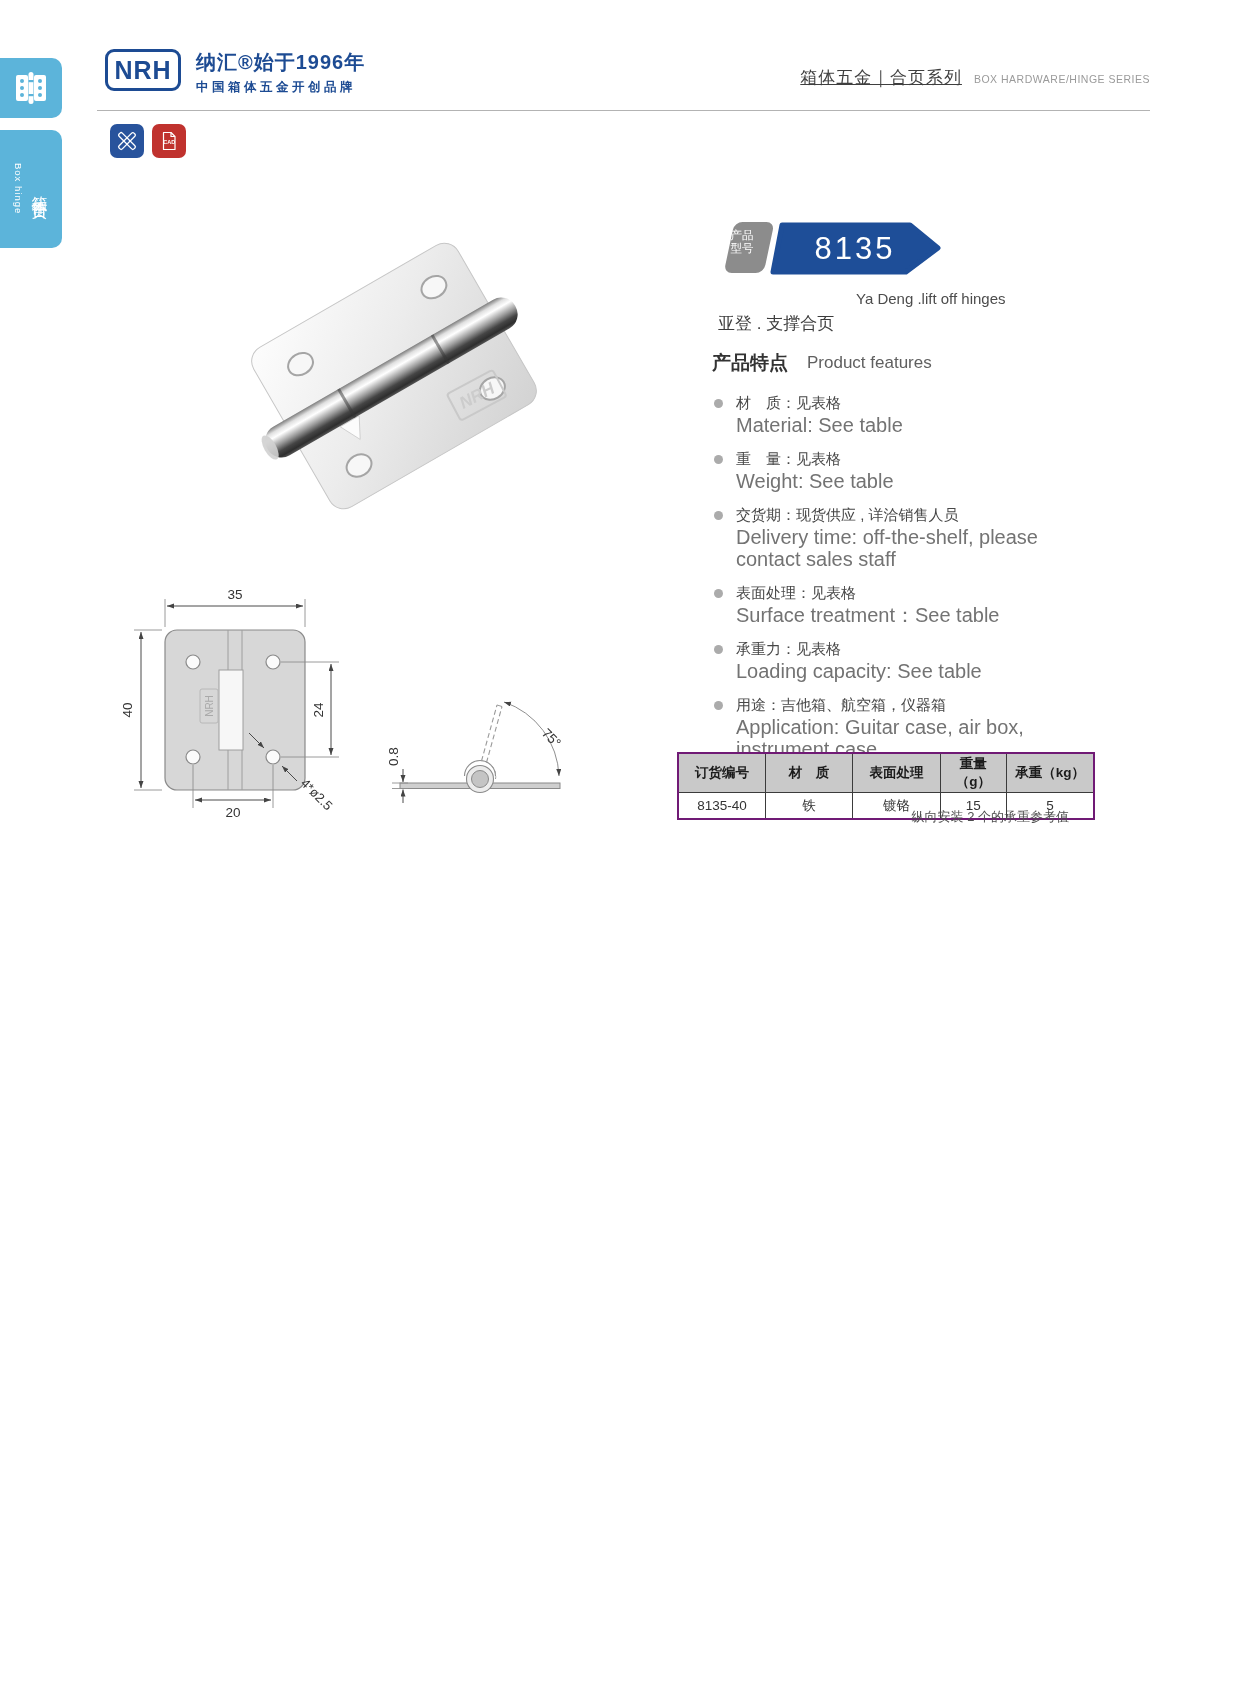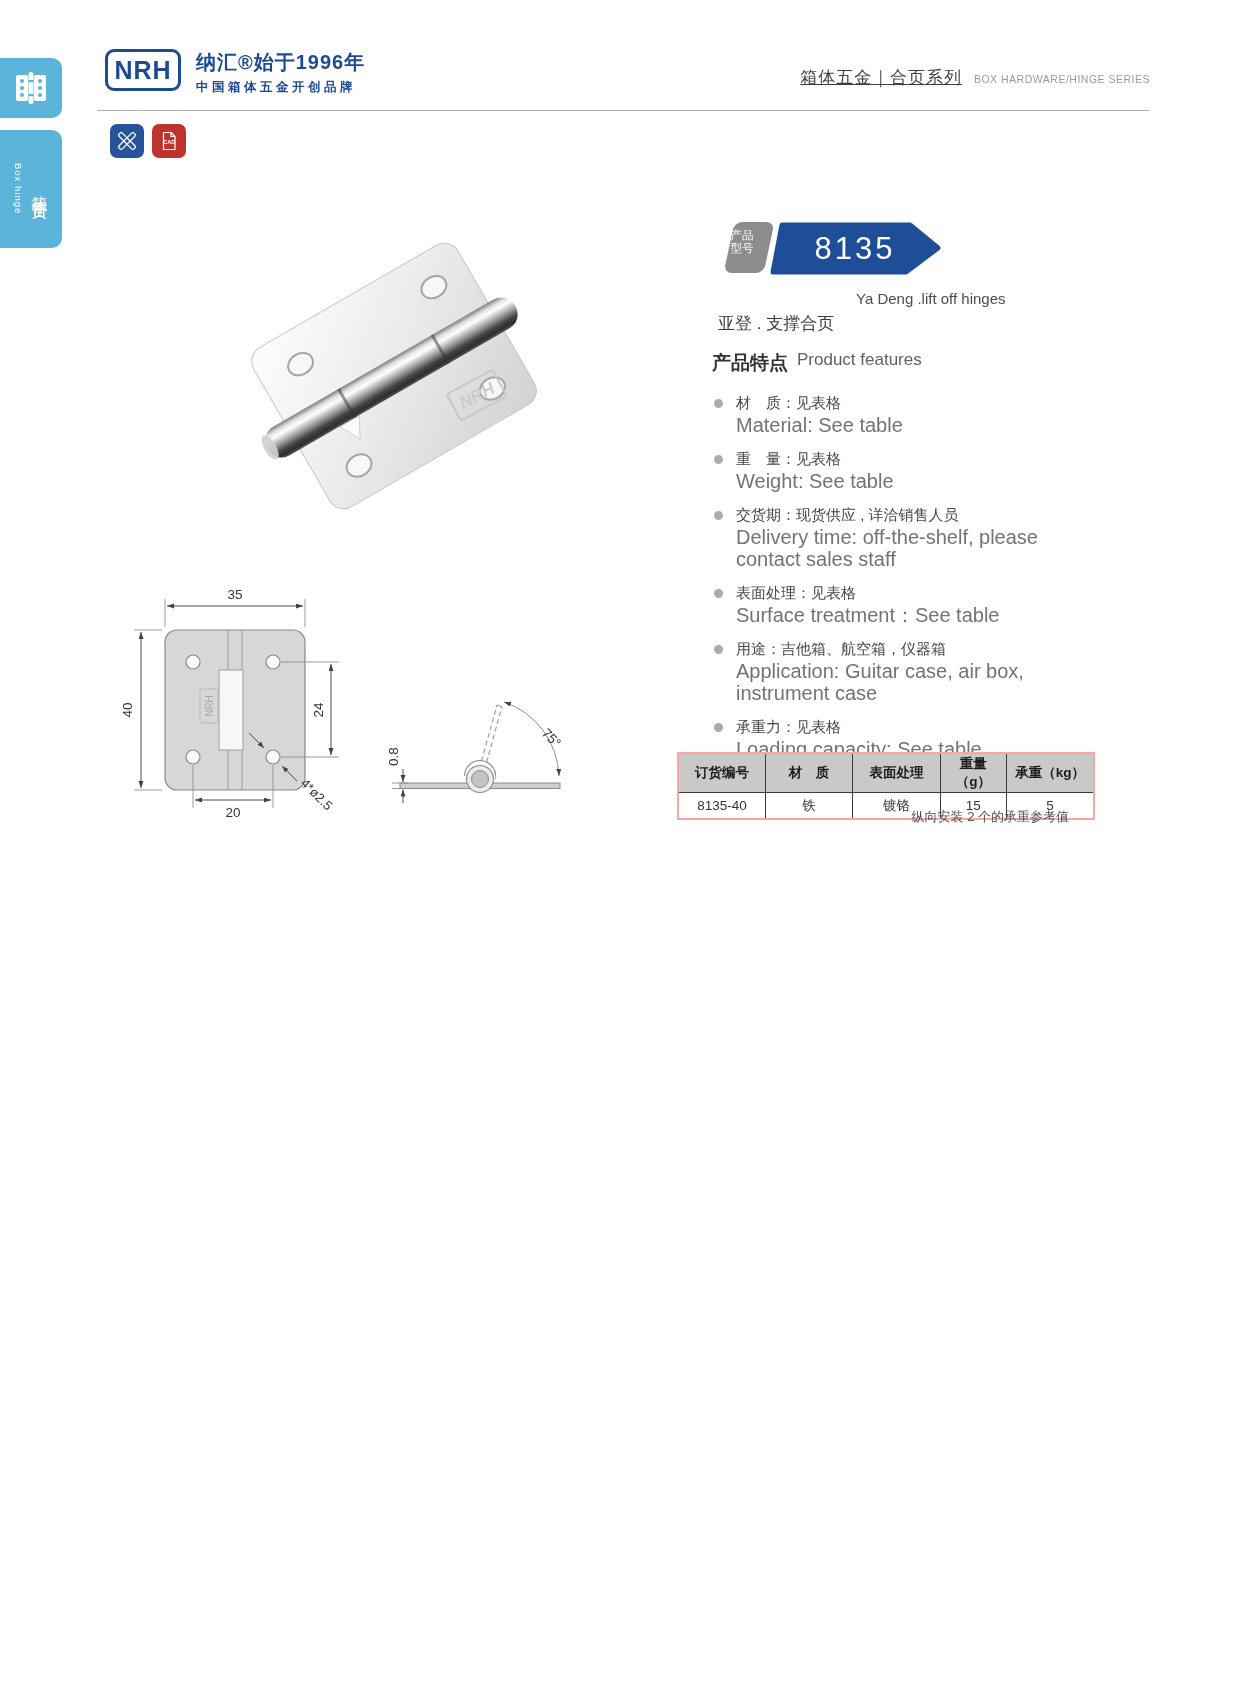--- a/index.html
+++ b/index.html
@@ -40,31 +40,31 @@
 
   
   .badge-label{
     left:720px;top:229px;width:44px;text-align:center;color:#fff;font-size:11.5px;line-height:13px;z-index:3;
   }
   .name-cn{left:718px;top:288px;font-size:17px;color:#3c3c3c;margin-top:24px;}
   .name-en{left:856px;top:290px;font-size:15px;color:#4c4c4c;}
 
   
   .features{left:712px;top:350px;width:350px;}
-  .feat-title{display:flex;align-items:flex-start;gap:9px;}
+  .feat-title{display:flex;align-items:center;gap:19px;}
   .feat-title-cn{font-size:19px;font-weight:bold;color:#333;}
   .feat-title-en{font-size:17px;color:#606060;}
   .feat-list{margin-top:16px;}
   .feat-item{position:relative;padding-left:24px;margin-bottom:12px;}
   .bullet{position:absolute;left:2px;top:7px;width:9px;height:9px;border-radius:50%;background:#ababab;}
   .feat-cn{font-size:15px;color:#474747;line-height:22px;}
   .feat-en{font-size:20px;color:#737373;line-height:22px;}
 
   
-  .spec{left:677px;top:752px;width:418px;border-collapse:collapse;border:2px solid #fca5a5;table-layout:fixed;}
+  .spec{left:677px;top:752px;width:418px;border-collapse:collapse;border:2px solid #701a75;table-layout:fixed;}
   .spec th{background:#c9c9c9;border:1px solid #3b3b3b;font-size:13.5px;font-weight:bold;color:#1c1c1c;height:24px;padding:1px 2px;}
   .spec td{border:1px solid #3b3b3b;font-size:13.5px;color:#333;text-align:center;height:23px;padding:1px 2px;margin-left:20px;}
   .table-note{left:677px;top:808px;width:392px;text-align:right;font-size:13px;color:#4f4f4f;}
 
   svg text{font-family:"Liberation Sans", sans-serif;}
 </style>
 </head>
 <body>
 
 <div class="side-tile tile-icon">
@@ -189,27 +189,27 @@
       <div class="feat-cn">交货期：现货供应 , 详洽销售人员</div>
       <div class="feat-en">Delivery time: off-the-shelf, please contact sales staff</div>
     </div>
     <div class="feat-item">
       <span class="bullet"></span>
       <div class="feat-cn">表面处理：见表格</div>
       <div class="feat-en">Surface treatment：See table</div>
     </div>
     <div class="feat-item">
       <span class="bullet"></span>
+      <div class="feat-cn">承重力：见表格</div>
+      <div class="feat-en">Loading capacity: See table</div>
+    </div>
+    <div class="feat-item">
+      <span class="bullet"></span>
       <div class="feat-cn">用途：吉他箱、航空箱，仪器箱</div>
       <div class="feat-en">Application: Guitar case, air box, instrument case</div>
-    </div>
-    <div class="feat-item">
-      <span class="bullet"></span>
-      <div class="feat-cn">承重力：见表格</div>
-      <div class="feat-en">Loading capacity: See table</div>
     </div>
   </div>
 </div>
 
 <table class="abs spec">
   <colgroup>
       <col style="width:21%">
       <col style="width:21%">
       <col style="width:21%">
       <col style="width:16%">

